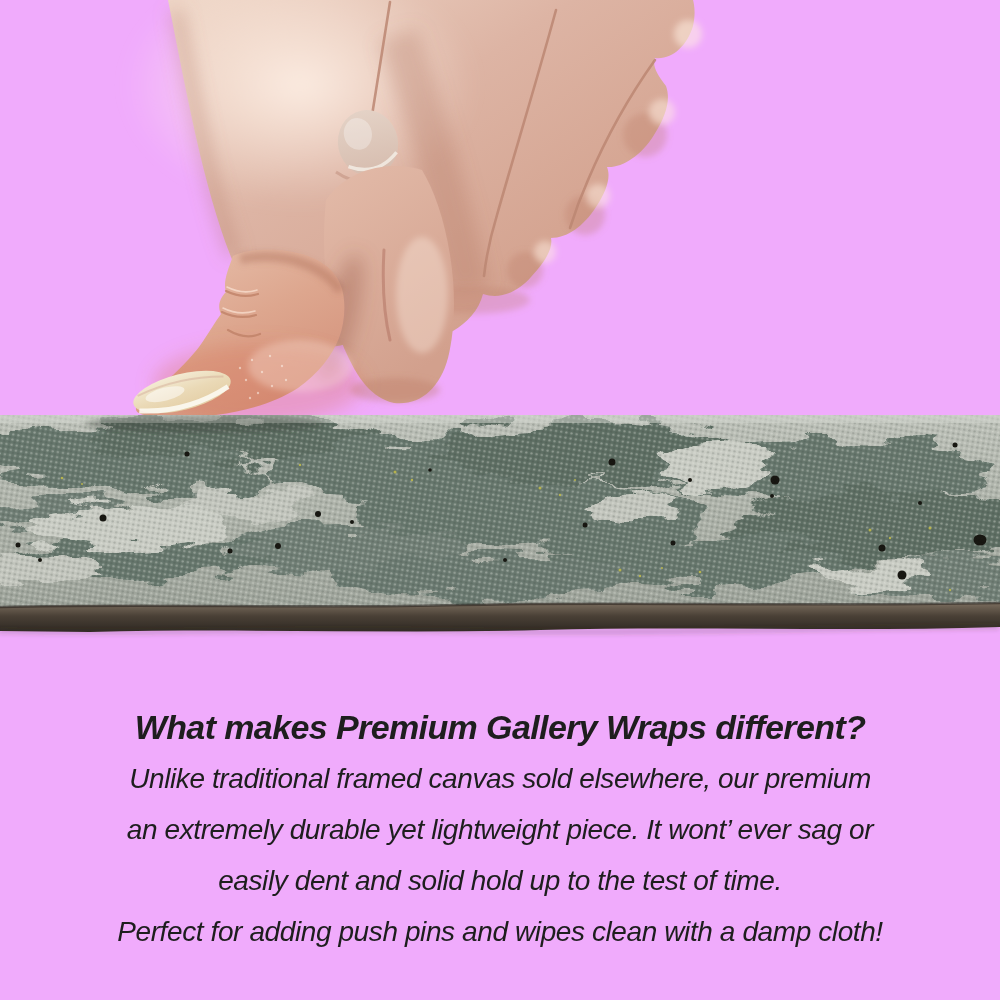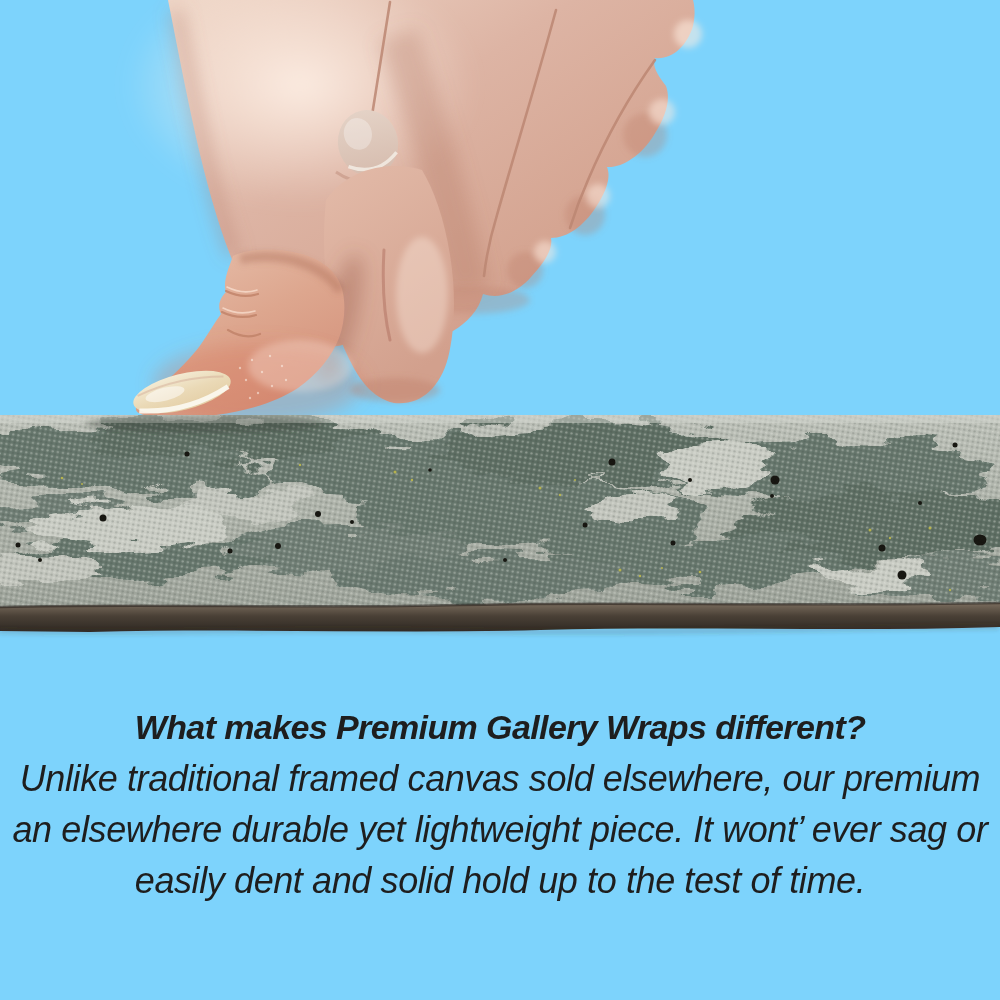--- a/index.html
+++ b/index.html
@@ -1,30 +1,30 @@
 <!DOCTYPE html>
 <html><head>
 <meta charset="utf-8">
 <style>
   html,body{margin:0;padding:0;background:#ffffff;}
   .stage{
-    position:relative;width:1000px;height:1000px;overflow:hidden;background:#7dd3fc;
+    position:relative;width:1000px;height:1000px;overflow:hidden;background:#f0abfc;
     font-family:"Liberation Sans",sans-serif;
   }
   .hand-svg{position:absolute;top:0;left:0;width:1000px;height:440px;display:block;}
   .strip-svg{position:absolute;top:410px;left:0;width:1000px;height:230px;display:block;}
   .caption{
     position:absolute;left:0;right:0;top:708px;text-align:center;
     font-style:italic;color:#1e1e1e;
   }
   .caption h2{
     font-size:34px;font-weight:700;margin:0 0 6px 0;line-height:39px;letter-spacing:-0.6px;
   }
   .caption p{
-    font-size:36px;font-weight:400;margin:12px;line-height:39px;letter-spacing:-0.4px;
+    font-size:28px;font-weight:400;margin:12px;line-height:39px;letter-spacing:-0.4px;
   }
 </style>
 </head>
 <body>
 
 <div class="stage">
 
   <svg class="hand-svg" viewBox="0 0 1000 440" aria-hidden="true">
     <defs>
       <linearGradient id="gFist" x1="0.05" y1="0" x2="0.95" y2="0.9">
@@ -279,17 +279,18 @@
     <g>
       <path fill="url(#gEdge)" d="M0,197 C150,193 310,199 460,195 C620,191 780,197 1000,193 L1000,217 C850,222 690,216 540,220 C390,224 240,218 90,222 L0,221 Z"></path>
       <path d="M0,197 C150,193 310,199 460,195 C620,191 780,197 1000,193" fill="none" stroke="rgba(35,30,25,0.55)" stroke-width="2.5"></path>
       <path d="M0,221 C140,224 300,218 460,221 C640,224 820,218 1000,217" fill="none" stroke="rgba(62,52,42,0.8)" stroke-width="3" stroke-dasharray="2 3" filter="url(#fSoftS)"></path>
     </g>
   </svg>
 
   <div class="caption">
     <h2>What makes Premium Gallery Wraps different?</h2>
     <p>Unlike traditional framed canvas sold elsewhere, our premium</p>
-    <p>an elsewhere durable yet lightweight piece. It wont’ ever sag or</p>
+    <p>an extremely durable yet lightweight piece. It wont’ ever sag or</p>
     <p>easily dent and solid hold up to the test of time.</p>
+    <p>Perfect for adding push pins and wipes clean with a damp cloth!</p>
   </div>
 
 </div>
 
 </body></html>

